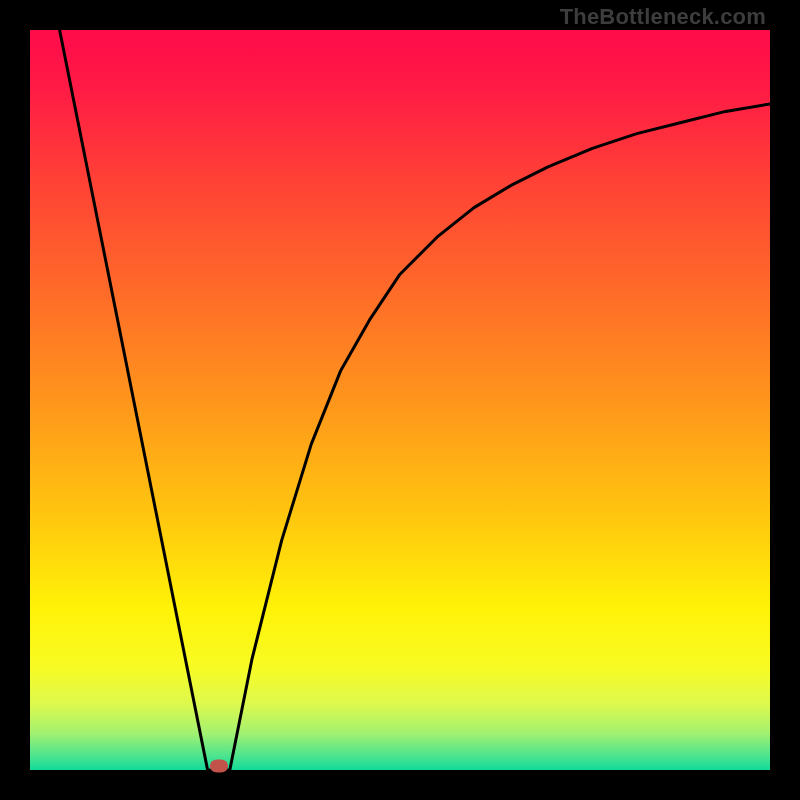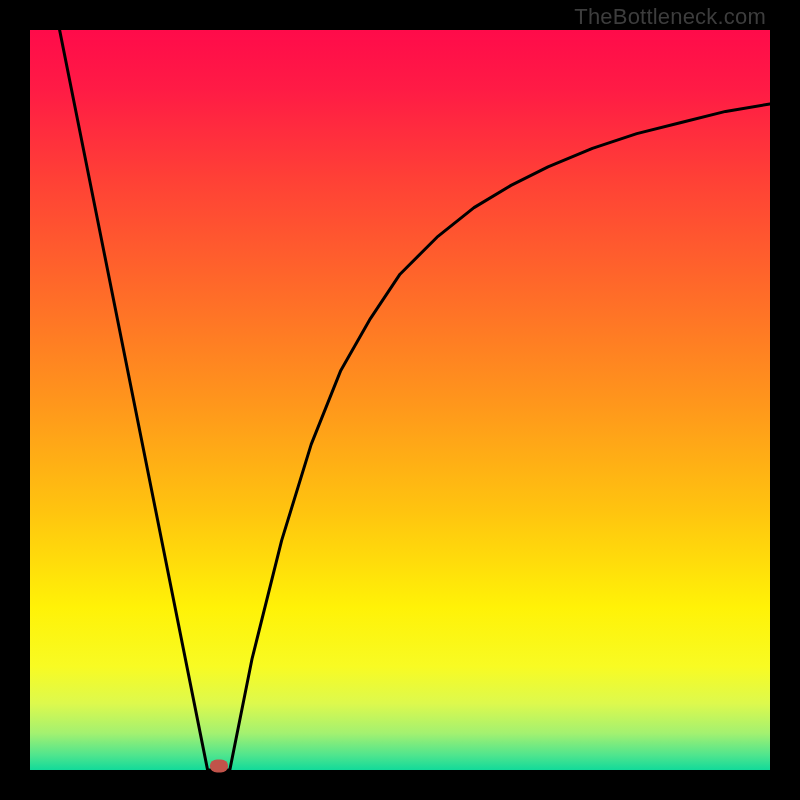--- a/index.html
+++ b/index.html
@@ -39,21 +39,21 @@
     top: 0;
     width: 740px;
     height: 740px;
   }
   .watermark {
     position: absolute;
     top: 4px;
     right: 34px;
     color: #3d3d3d;
     font-size: 22px;
-    font-weight: 400;
+    font-weight: 700;
     letter-spacing: 0.2px;
   }
   .marker {
     position: absolute;
     width: 18px;
     height: 13px;
     border-radius: 7px / 6px;
     background: #c1534a;
     transform: translate(-50%, -50%);
   }

